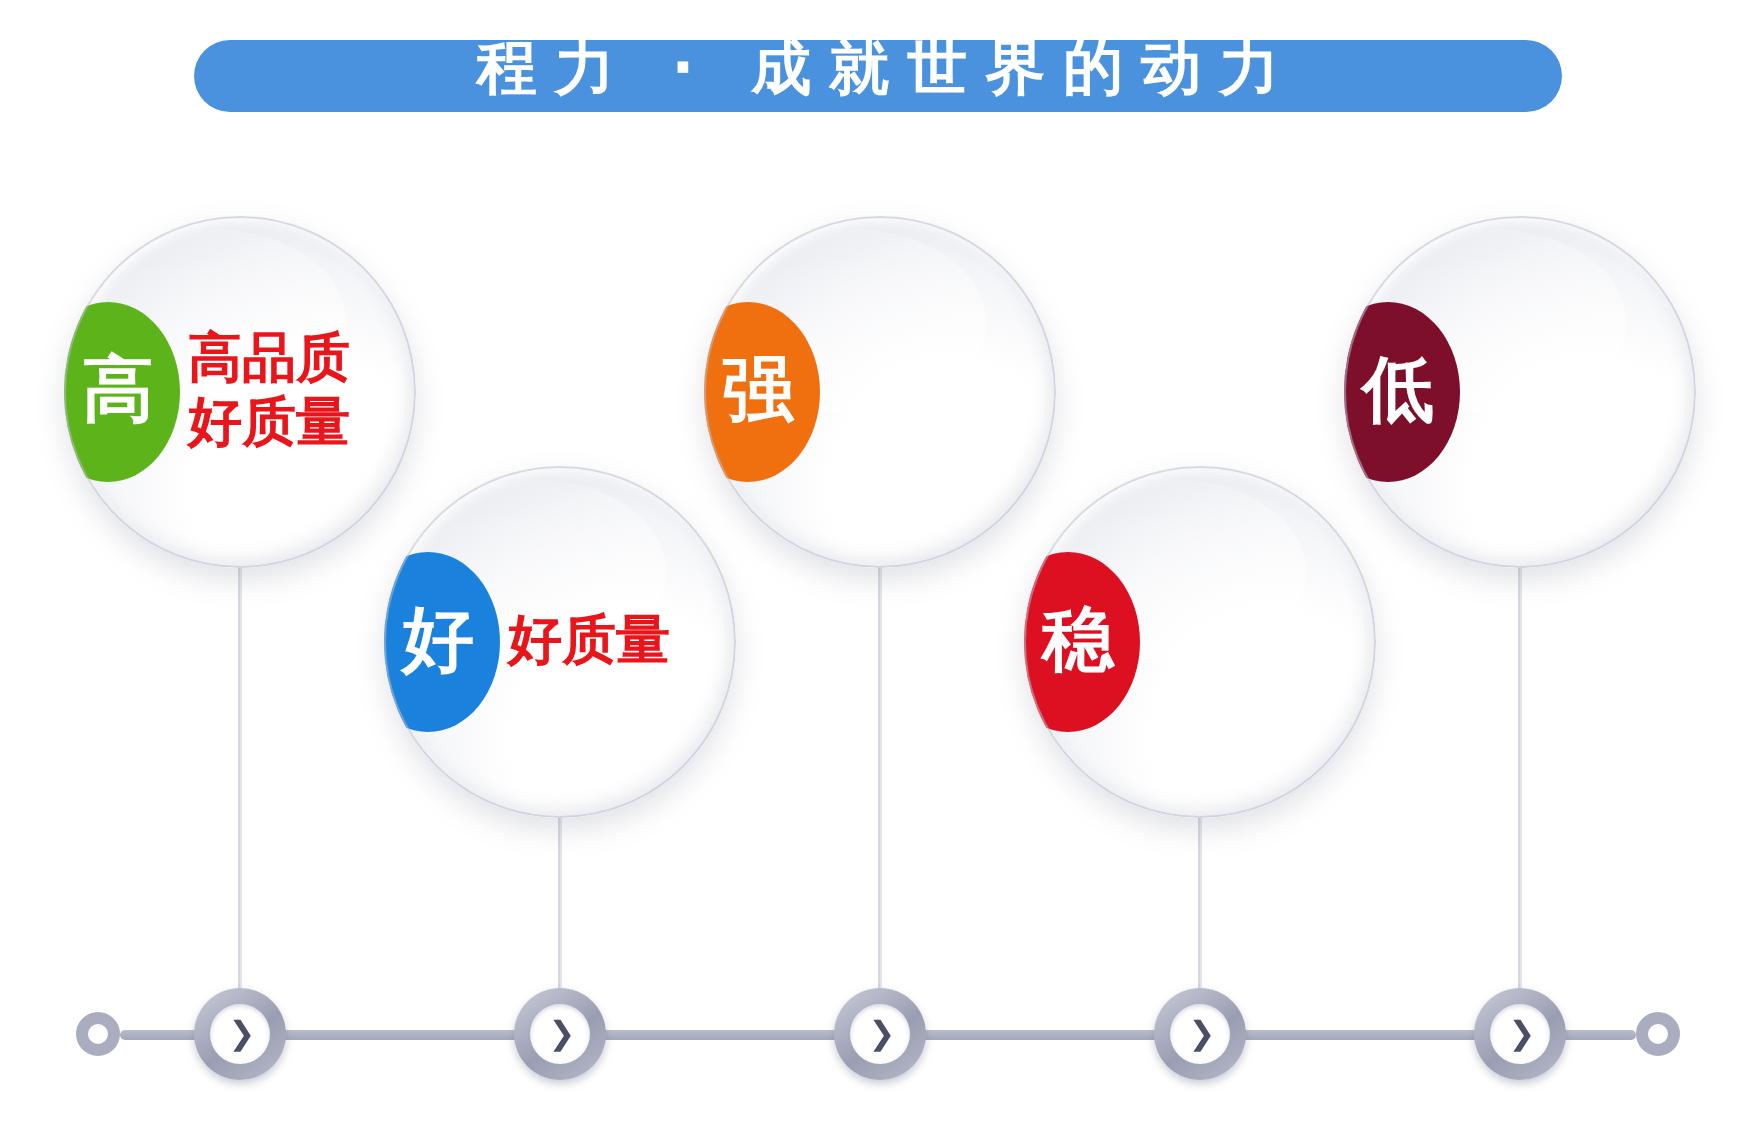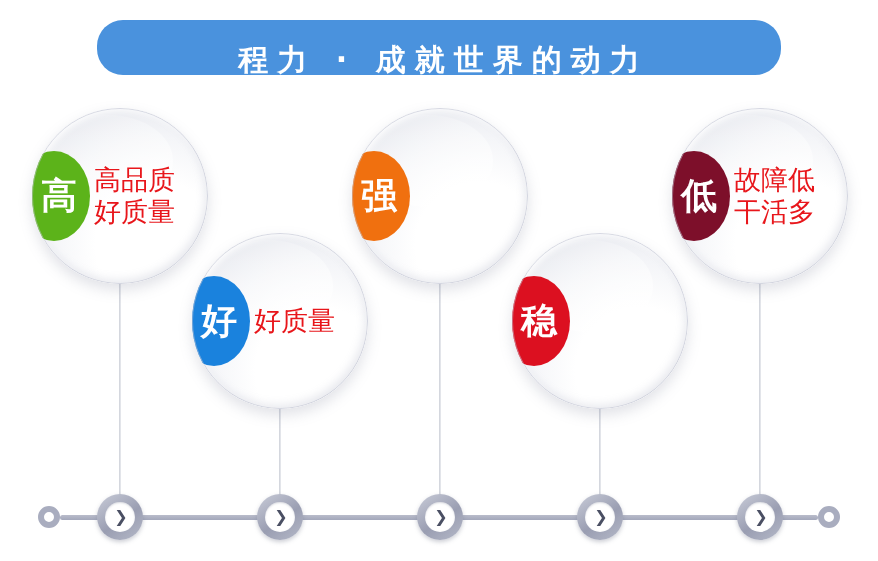--- a/index.html
+++ b/index.html
@@ -8,24 +8,24 @@
     background:#ffffff;
     font-family:"Liberation Sans","DejaVu Sans",sans-serif;
     overflow:hidden;
     position:relative;
   }
   #stage{position:relative;width:878px;height:561px;overflow:hidden;background:#fff;}
 
   
   .banner{
     position:absolute;
-    left:97px;top:20px;width:684px;height:55px;
+    left:97px;top:20px;width:684px;height:36px;
     border-radius:26px;
     background:#4a92dd;
-    display:flex;align-items:flex-end;justify-content:center;
+    display:flex;align-items:flex-start;justify-content:center;
   }
   .banner-text{
     color:#ffffff;
     font-size:30px;
     font-weight:bold;
     letter-spacing:9px;
     text-indent:9px;
     line-height:1;
     white-space:nowrap;
     font-family:"DejaVu Sans","Liberation Sans",sans-serif;
@@ -72,21 +72,21 @@
     font-family:"DejaVu Sans","Liberation Sans",sans-serif;
   }
   .badge span{display:block;transform:translateX(5px);}
 
   .bubble-text{
     position:absolute;
     left:62px;top:50%;
     transform:translateY(-50%);
     color:#e8161b;
     font-size:27px;
-    font-weight:normal;
+    font-weight:bold;
     line-height:1.18;
     letter-spacing:0px;
     white-space:nowrap;
     font-family:"DejaVu Sans","Liberation Sans",sans-serif;
     text-shadow:0 1px 0 rgba(255,255,255,0.6);
   }
   .bubble-text .l2{display:block;}
 
   
   .stem{
@@ -189,24 +189,20 @@
     <div class="bubble-text">
     </div>
     <div class="rim"></div>
   </div>
 
   <div class="bubble" style="left:672px;top:108px;">
     <div class="gloss"></div>
     <div class="badge" style="background:#7d0f2a;">
       <span>低</span>
     </div>
-    <div class="bubble-text">
-      <span>故障低</span>
-      <span class="l2">干活多</span>
-    </div>
     <div class="rim"></div>
   </div>
 
   <div class="tl-line"></div>
   <div class="tl-cap" style="left:38px;"></div>
   <div class="tl-cap" style="left:818px;"></div>
 
   <div class="tl-node" style="left:97px;">
     <div class="inner">
       <span class="chev">❯</span>

